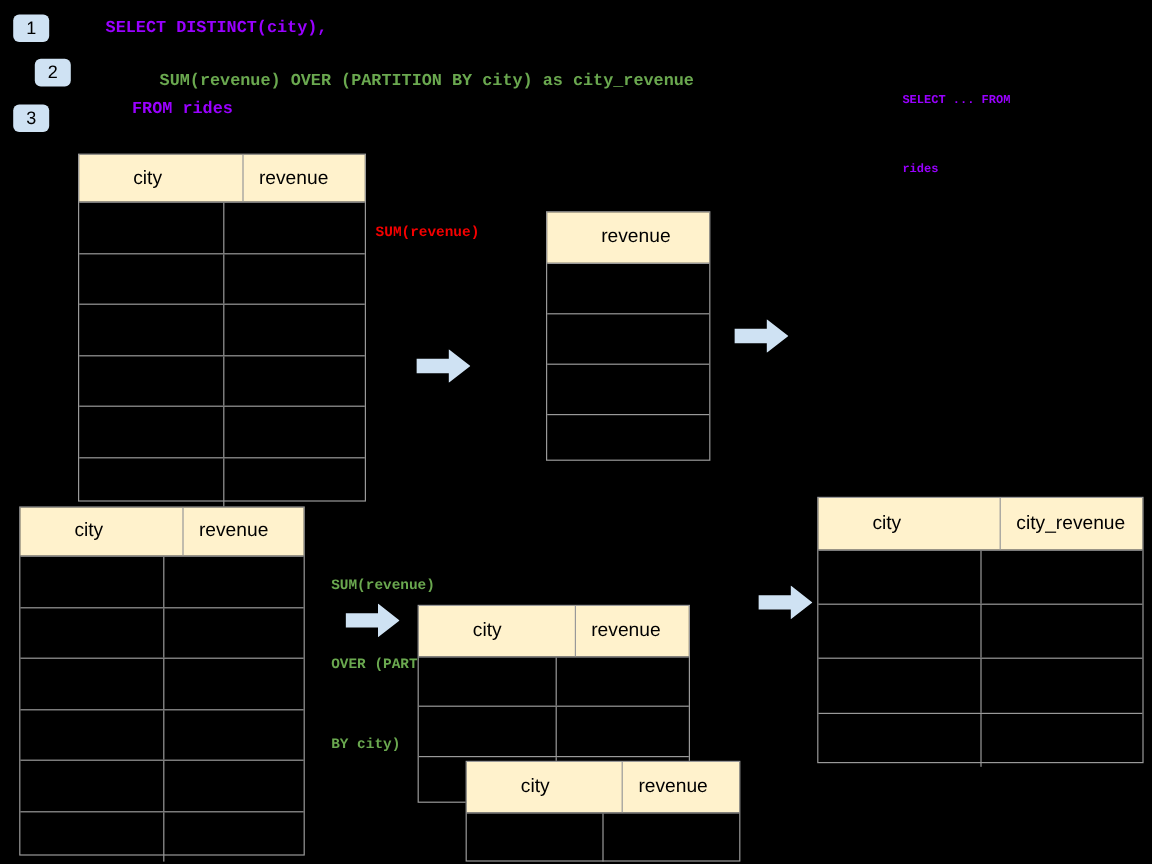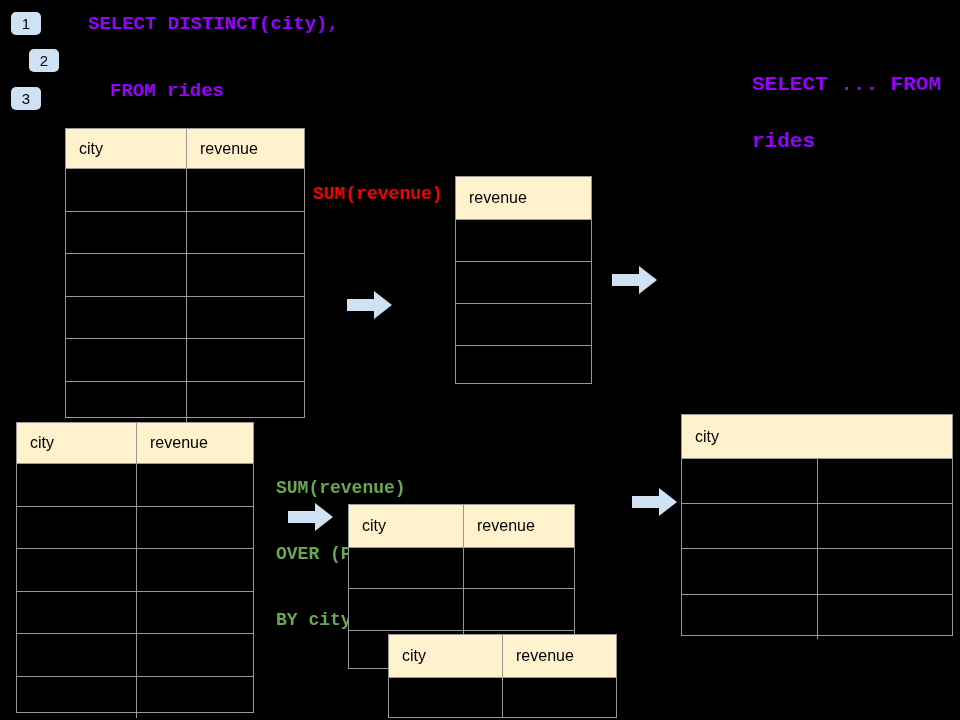--- a/index.html
+++ b/index.html
@@ -3,45 +3,45 @@
 <meta charset="utf-8">
 <style>
   html,body{margin:0;padding:0;}
   body{width:960px;height:720px;background:#000;overflow:hidden;
        font-family:"Liberation Sans", sans-serif;}
   .page{position:relative;width:960px;height:720px;background:var(--bg,#000);}
 
   
   .codeline{position:absolute;white-space:pre;
             font-family:"Liberation Mono","DejaVu Sans Mono",monospace;
-            font-weight:bold;font-size:19px;line-height:22px;}
+            font-weight:bold;font-size:14px;line-height:22px;}
   .purple{color:var(--purple);}
   .red{color:var(--red);}
   .green{color:var(--green);}
   .sidenote{position:absolute;left:752px;top:37px;white-space:pre;
             font-family:"Liberation Mono","DejaVu Sans Mono",monospace;
-            font-weight:bold;font-size:21px;line-height:19px;color:var(--purple);}
+            font-weight:bold;font-size:10px;line-height:19px;color:var(--purple);}
   .annotation{position:absolute;white-space:pre;
               font-family:"Liberation Mono","DejaVu Sans Mono",monospace;
-              font-weight:bold;font-size:18px;line-height:22px;}
+              font-weight:bold;font-size:12px;line-height:22px;}
   #ann-total{left:313px;top:139px;}
   #ann-partition{left:276px;top:433px;}
 
   
   .badge{position:absolute;width:30px;height:23px;background:var(--badge);
          border-radius:5px;display:flex;align-items:center;justify-content:center;
          color:#000;font-size:15px;font-family:"Liberation Sans",sans-serif;}
   #badge1{left:11px;top:12px;}
   #badge2{left:29px;top:49px;}
   #badge3{left:11px;top:87px;}
 
   
   .table{position:absolute;box-sizing:border-box;background:#000;
          border:1px solid var(--tborder);}
-  .thead{display:flex;background:var(--theader);}
+  .thead{display:flex;background:var(--theader);padding-left:32px;}
   .th{box-sizing:border-box;display:flex;align-items:center;padding-left:13px;
       color:#000;font-size:16px;border-right:1px solid var(--tborder);}
   .th:last-child{border-right:none;}
   .trow{display:flex;border-top:1px solid var(--tborder);}
   .td{box-sizing:border-box;border-right:1px solid var(--tborder);}
   .td:last-child{border-right:none;}
 
   #t1{left:65px;top:128px;width:240px;height:290px;}
   #t1 .th{height:39px;} #t1 .td{height:41.5px;}
   #t1 .c0{width:121px;} #t1 .c1{width:117px;}
@@ -76,20 +76,21 @@
 </head>
 <body>
 
 <div class="page">
 
   <div class="badge" id="badge1">1</div>
   <div class="badge" id="badge2">2</div>
   <div class="badge" id="badge3">3</div>
 
   <div class="codeline purple" style="left:88px;top:13px;">SELECT DISTINCT(city),</div>
+  <div class="codeline green" style="left:133px;top:57px;">SUM(revenue) OVER (PARTITION BY city) as city_revenue</div>
   <div class="codeline purple" style="left:110px;top:80px;">FROM rides</div>
 
   <div class="sidenote">
     <div>SELECT ... FROM</div>
     <div>rides</div>
   </div>
 
   <div class="annotation red" id="ann-total">
     <div>SUM(revenue)</div>
   </div>
@@ -201,20 +202,21 @@
         <div class="th c1">revenue</div>
       </div>
       <div class="trow">
         <div class="td c0"></div>
         <div class="td c1"></div>
       </div>
     </div>
   <div class="table" id="t6">
       <div class="thead">
         <div class="th c0">city</div>
+        <div class="th c1">city_revenue</div>
       </div>
       <div class="trow">
         <div class="td c0"></div>
         <div class="td c1"></div>
       </div>
       <div class="trow">
         <div class="td c0"></div>
         <div class="td c1"></div>
       </div>
       <div class="trow">

